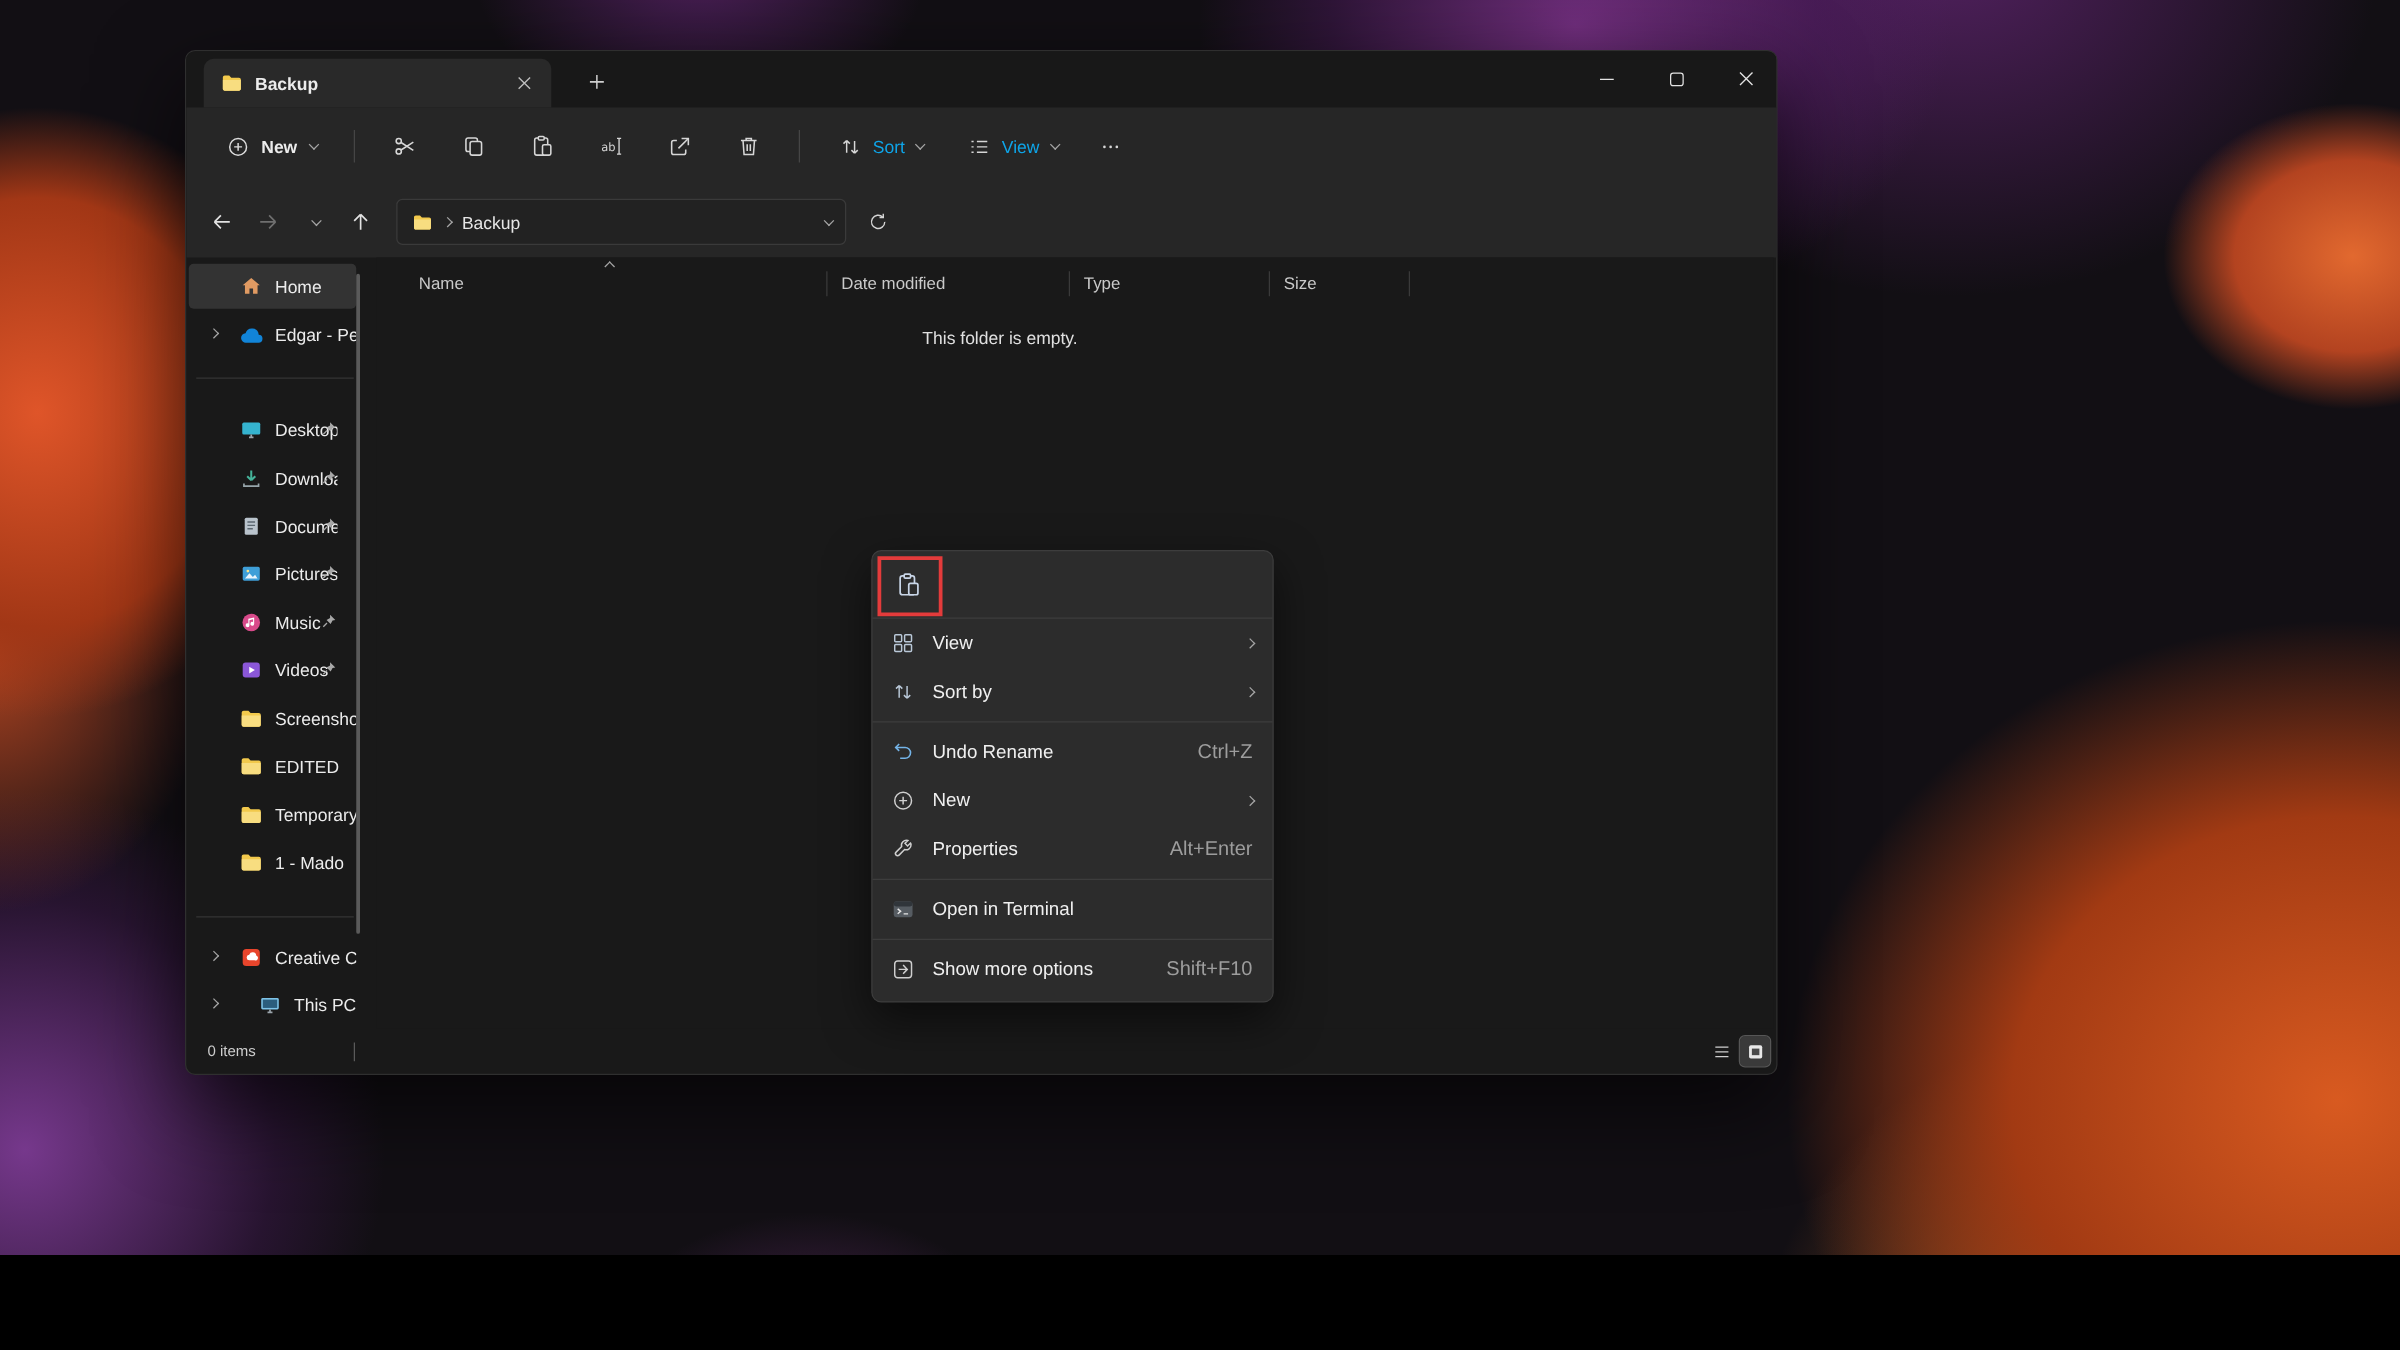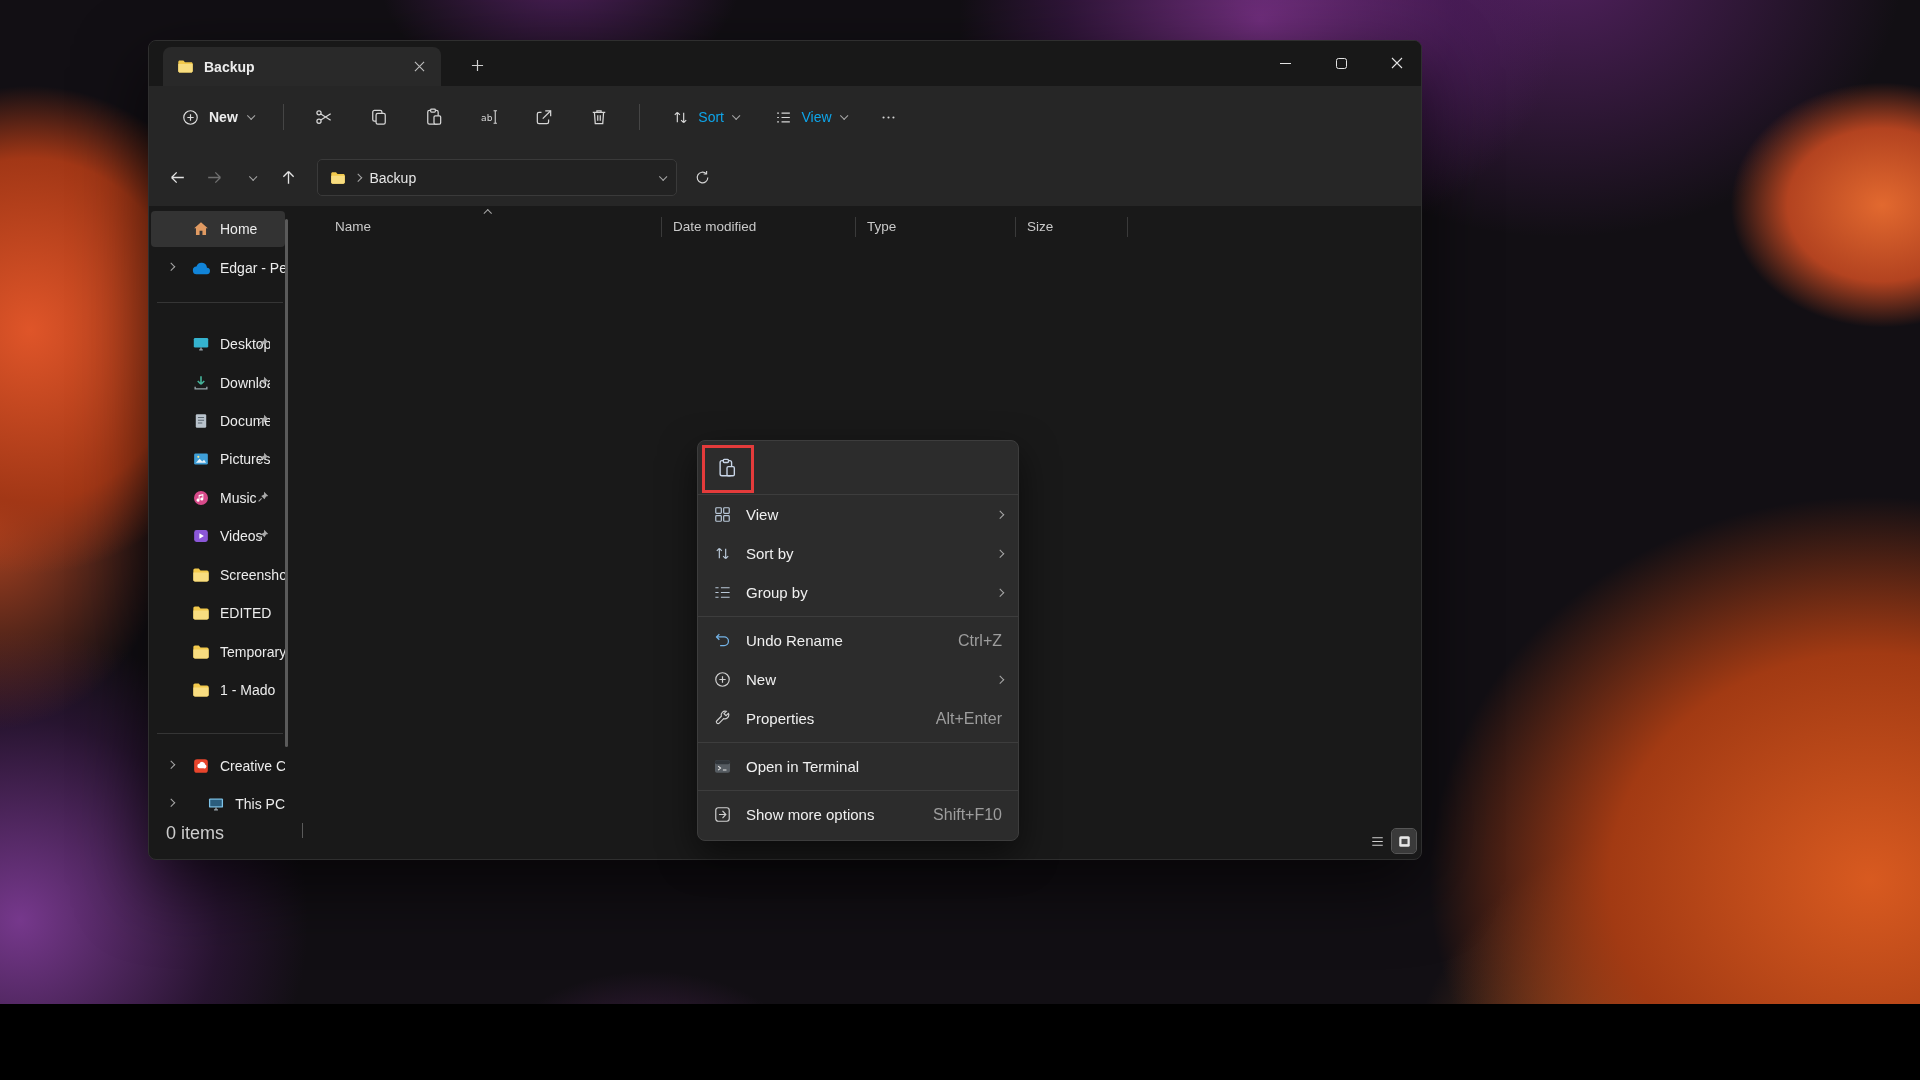--- a/index.html
+++ b/index.html
@@ -75,21 +75,21 @@
 
   
   .content{position:absolute;left:152px;top:165px;right:2px;bottom:36px;background:#191919;}
   .colhead{position:absolute;left:0;top:0;right:0;height:42px;font-size:13.5px;color:#c9c9c9;}
   .colhead .col{position:absolute;top:13px;cursor:pointer;}
   .col-sep{position:absolute;top:11px;width:1px;height:20px;background:#3a3a3a;}
   .sort-caret{position:absolute;left:184px;top:2px;}
   .empty-msg{position:absolute;left:0;right:120px;top:56px;text-align:center;font-size:14px;color:#e0e0e0;}
 
   
-  .statusbar{position:absolute;left:0;bottom:0;right:0;height:36px;display:flex;font-size:18px;color:#cdcdcd;gap:36px;}
+  .statusbar{position:absolute;left:0;bottom:0;right:0;height:36px;display:flex;align-items:center;font-size:12px;color:#cdcdcd;gap:36px;}
   .status-count{margin-left:17px;}
   .status-divider{width:1px;height:15px;background:#5a5a5a;margin-left:42px;}
   .view-toggle{position:absolute;width:24px;height:24px;top:6px;border-radius:4px;display:flex;align-items:center;justify-content:center;cursor:pointer;}
   .view-toggle.active{background:#3a3a3a;outline:1px solid #565656;}
 
   
   .ctxmenu{position:absolute;left:697px;top:440px;width:322px;background:#2c2c2c;border:1px solid #3d3d3d;
     border-radius:8px;box-shadow:0 14px 36px rgba(0,0,0,.55);padding-bottom:6px;z-index:10;}
   .qa-row{height:54px;border-bottom:1px solid #3d3d3d;display:flex;align-items:center;padding:0 10px;position:relative;}
   .qa-btn{width:38px;height:38px;border-radius:4px;display:flex;align-items:center;justify-content:center;cursor:pointer;}
@@ -452,20 +452,21 @@
         <span class="chev sm up sort-caret"></span>
         <span class="col" style="left:34px;">Name</span>
         <span class="col-sep" style="left:360px;"></span>
         <span class="col" style="left:372px;">Date modified</span>
         <span class="col-sep" style="left:554px;"></span>
         <span class="col" style="left:566px;">Type</span>
         <span class="col-sep" style="left:714px;"></span>
         <span class="col" style="left:726px;">Size</span>
         <span class="col-sep" style="left:826px;"></span>
       </div>
+      <div class="empty-msg">This folder is empty.</div>
     </div>
 
     <div class="statusbar">
       <span class="status-count">0 items</span>
       <span class="status-divider"></span>
       <span class="view-toggle" style="left:1216px;">
         <svg width="15" height="15" viewBox="0 0 20 20" stroke="#cfcfcf" stroke-width="1.4" fill="none">
             <path d="M3 5h14M3 10h14M3 15h14"></path>
           </svg>
       </span>
@@ -506,30 +507,20 @@
     <div class="mi">
       <span class="mi-ic">
         <svg width="19" height="19" viewBox="0 0 24 24" fill="none" stroke="#b9c8d8" stroke-width="1.5">
             <path d="M8 18V5.5m0 0L4.8 8.7M8 5.5l3.2 3.2"></path>
             <path d="M16 6v12.5m0 0 3.2-3.2M16 18.5l-3.2-3.2"></path>
           </svg>
       </span>
       <span class="mi-label">Sort by</span>
       <span class="mi-chev chev sm right"></span>
     </div>
-    <div class="mi">
-      <span class="mi-ic">
-        <svg width="19" height="19" viewBox="0 0 24 24" fill="none" stroke="#b9c8d8" stroke-width="1.5">
-            <path d="M10 6h11M10 12h11M10 18h11"></path>
-            <path d="M3 6h4M3 12h4M3 18h4"></path>
-          </svg>
-      </span>
-      <span class="mi-label">Group by</span>
-      <span class="mi-chev chev sm right"></span>
-    </div>
 
     <div class="menu-sep"></div>
 
     <div class="mi">
       <span class="mi-ic">
         <svg width="19" height="19" viewBox="0 0 24 24" fill="none" stroke="#74b4e8" stroke-width="1.6">
             <path d="M4.5 7.5h9.5a5.5 5.5 0 1 1 0 11H9"></path>
             <path d="M8 4 4.5 7.5 8 11"></path>
           </svg>
       </span>

